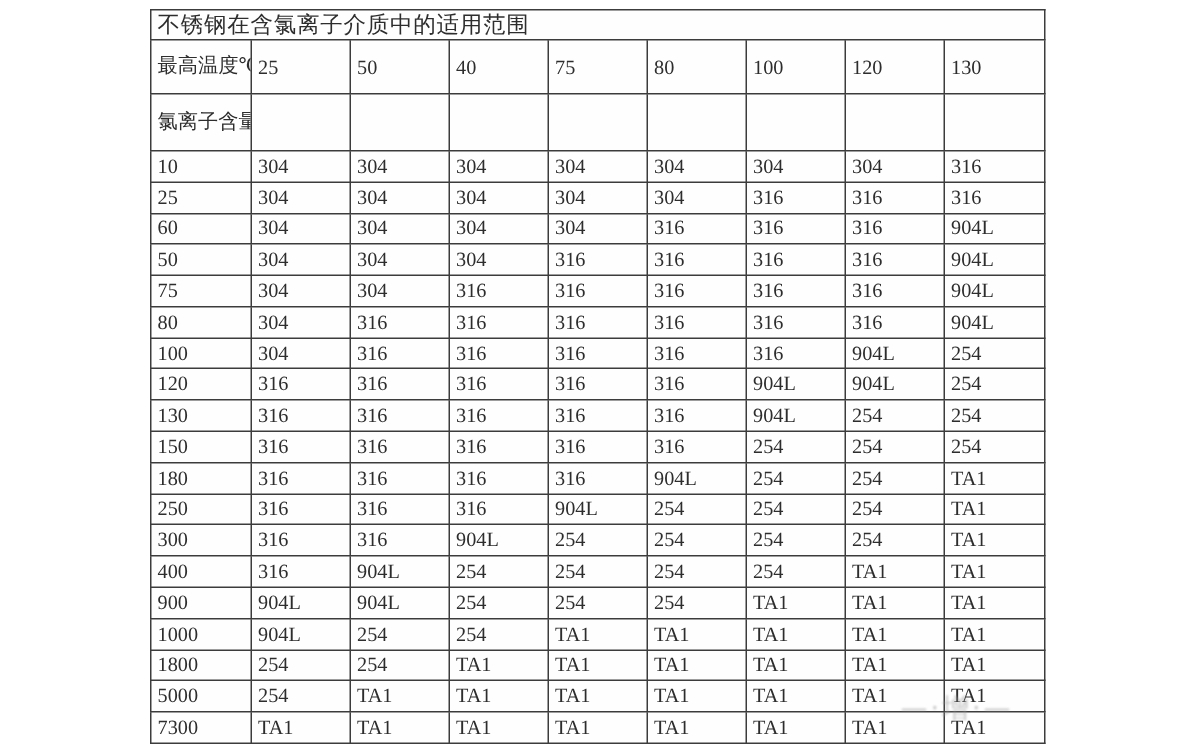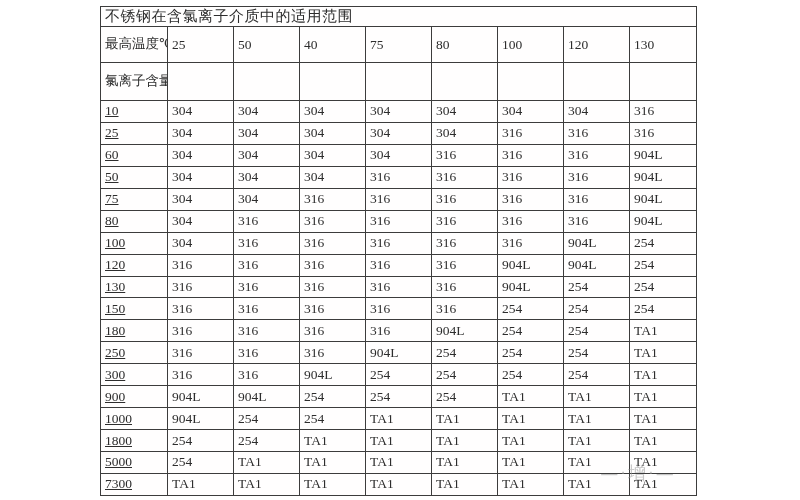--- a/index.html
+++ b/index.html
@@ -46,21 +46,20 @@
     font-size: 15px;
     font-weight: normal;
     white-space: normal;
     word-break: break-all;
     line-height: 1.25;
     margin-left: 46px;
   }
   th.rowlabel {
     font-weight: bold;
     font-size: 13.5px;
-    text-decoration: underline;
   }
   td.val { font-size: 13.5px; }
   .watermark {
     position: absolute;
     left: 558px; top: 457px;
     width: 160px; height: 32px;
     color: #9a9a9a;
     opacity: 0.55;
     font-size: 18px;
     letter-spacing: 2px;
@@ -251,20 +250,31 @@
           <td class="val">316</td>
           <td class="val">316</td>
           <td class="val">904L</td>
           <td class="val">254</td>
           <td class="val">254</td>
           <td class="val">254</td>
           <td class="val">254</td>
           <td class="val">TA1</td>
         </tr>
         <tr>
+          <th class="rowlabel">400</th>
+          <td class="val">316</td>
+          <td class="val">904L</td>
+          <td class="val">254</td>
+          <td class="val">254</td>
+          <td class="val">254</td>
+          <td class="val">254</td>
+          <td class="val">TA1</td>
+          <td class="val">TA1</td>
+        </tr>
+        <tr>
           <th class="rowlabel">900</th>
           <td class="val">904L</td>
           <td class="val">904L</td>
           <td class="val">254</td>
           <td class="val">254</td>
           <td class="val">254</td>
           <td class="val">TA1</td>
           <td class="val">TA1</td>
           <td class="val">TA1</td>
         </tr>

